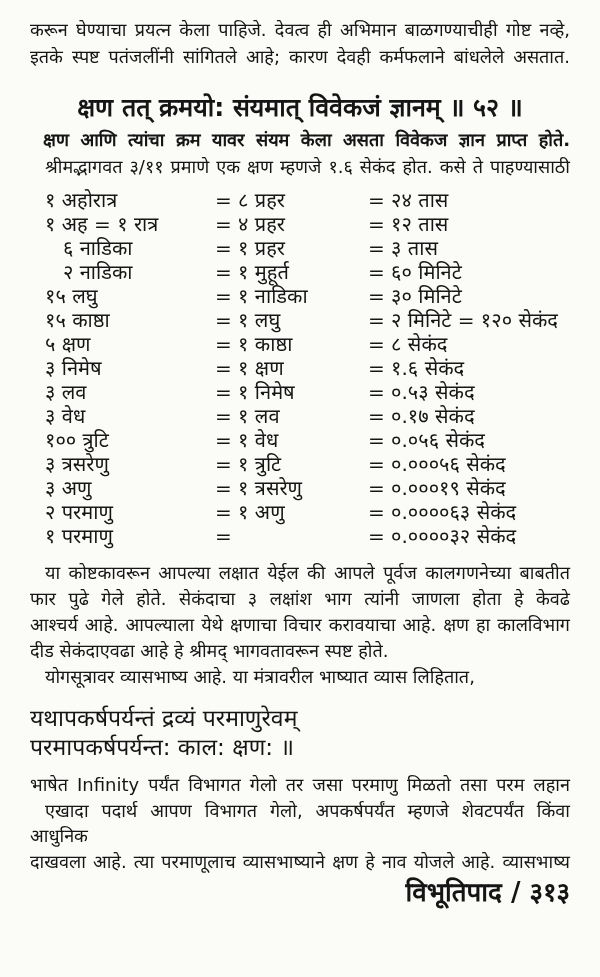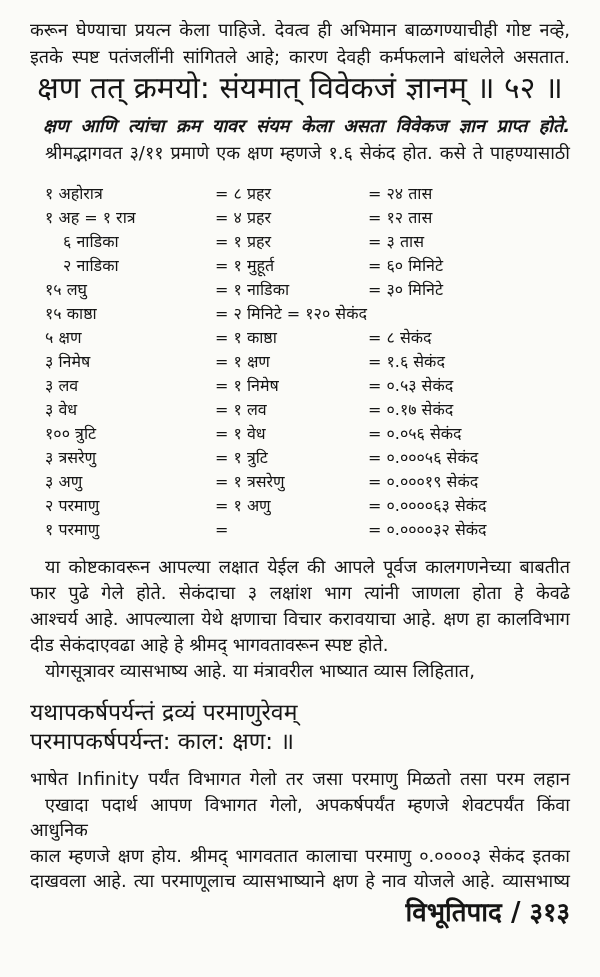--- a/index.html
+++ b/index.html
@@ -17,40 +17,39 @@
     padding: 16px 30px 0 30px;
     font-size: 18px;
     line-height: 27px;
   }
   
   .jline { text-align: justify; text-align-last: justify; white-space: normal; }
   .lline { text-align: left; }
   .ind   { text-indent: 15px; }
 
   .sutra-heading {
+    margin-top: 20px;
     text-align: center;
-    font-size: 30px;
+    font-size: 25px;
     line-height: 36px;
-    font-weight: 400;
+    font-weight: 700;
   }
   .sutra-translation {
-    margin-top: 6px;
     font-weight: 700;
     text-indent: 13px;
     text-align: justify;
     text-align-last: justify;
-    font-style: italic;
   }
   .para { margin: 0; }
   .para2 { margin-top: 0; }
 
   .time-table {
-    margin-top: 16px;
+    margin-top: 8px;
     margin-left: 15px;
-    font-size: 16px;
+    font-size: 20px;
     line-height: 24px;
   }
   .trow {
     display: grid;
     grid-template-columns: 170px 153px 1fr;
   }
   .trow .c1.ind2 { padding-left: 18px; }
 
   .para3 { margin-top: 12px; line-height: 26px; }
   .verse {
@@ -108,20 +107,21 @@
       <span class="c2">= १ मुहूर्त</span>
       <span class="c3">= ६० मिनिटे</span>
     </div>
     <div class="trow">
       <span class="c1">१५ लघु</span>
       <span class="c2">= १ नाडिका</span>
       <span class="c3">= ३० मिनिटे</span>
     </div>
     <div class="trow">
       <span class="c1">१५ काष्ठा</span>
+      <span class="c2">= १ लघु</span>
       <span class="c3">= २ मिनिटे = १२० सेकंद</span>
     </div>
     <div class="trow">
       <span class="c1">५ क्षण</span>
       <span class="c2">= १ काष्ठा</span>
       <span class="c3">= ८ सेकंद</span>
     </div>
     <div class="trow">
       <span class="c1">३ निमेष</span>
       <span class="c2">= १ क्षण</span>
@@ -173,19 +173,18 @@
   </div>
 
   <div class="verse">
     <div>यथापकर्षपर्यन्तं द्रव्यं परमाणुरेवम्</div>
     <div>परमापकर्षपर्यन्त: काल: क्षण: ॥</div>
   </div>
 
   <div class="para para4">
     <div class="jline">भाषेत Infinity पर्यंत विभागत गेलो तर जसा परमाणु मिळतो तसा परम लहान</div>
     <div class="jline ind">एखादा पदार्थ आपण विभागत गेलो, अपकर्षपर्यंत म्हणजे शेवटपर्यंत किंवा आधुनिक</div>
-    <div class="jline">काल म्हणजे क्षण होय. श्रीमद् भागवतात कालाचा परमाणु ०.००००३ सेकंद इतका</div>
     <div class="jline">दाखवला आहे. त्या परमाणूलाच व्यासभाष्याने क्षण हे नाव योजले आहे. व्यासभाष्य</div>
   </div>
 
   <div class="footer">विभूतिपाद / ३१३</div>
 
 </div>
 
 </body></html>

